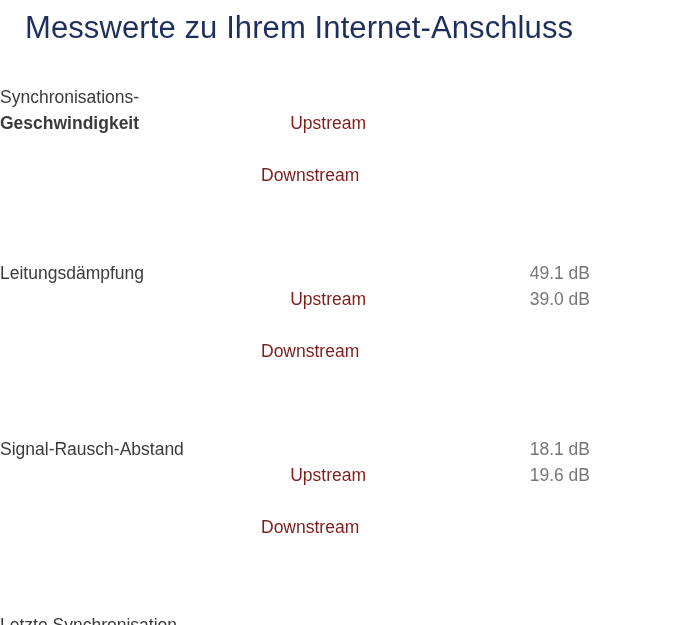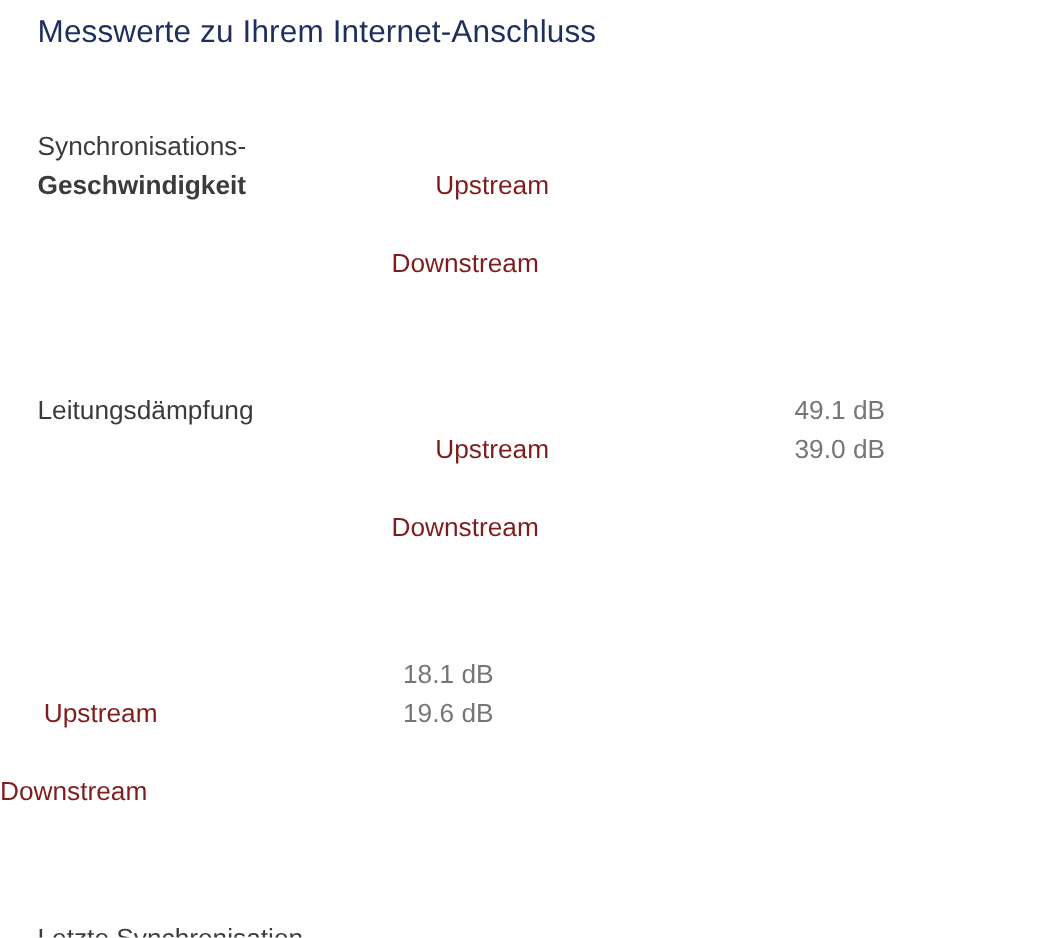--- a/index.html
+++ b/index.html
@@ -19,21 +19,21 @@
     position: relative;
     width: 695px;
     height: 625px;
     background: #fff;
   }
 
   .page-title {
     position: absolute;
     left: 25px;
     top: 10px;
-    font-size: 21px;
+    font-size: 31px;
     font-weight: 300;
     letter-spacing: 0.1px;
     color: #1e2f5e;
     white-space: nowrap;
     font-stretch: condensed;
   }
 
   .rows {
     position: absolute;
     left: 0;
@@ -44,21 +44,20 @@
   .row {
     position: relative;
     display: flex;
     align-items: flex-start;
     margin-bottom: 20px;
   }
   .row:last-child { margin-bottom: 0; }
 
   .col-label {
     width: 261px;
-    padding-left: 25px;
     box-sizing: border-box;
     color: #3b3b3b;
     font-size: 17.5px;
     line-height: 26px;
     font-weight: 400;
     font-stretch: condensed;
   }
   .col-label .sub { display: block; font-weight: bold; }
 
   .col-mid {
@@ -122,20 +121,24 @@
       <span class="main">Upstream</span>
       <span class="sub">Downstream</span>
     </div>
     <div class="col-val">
       <span class="main">49.1 dB</span>
       <span class="sub">39.0 dB</span>
     </div>
     <div class="col-icon"></div>
   </div>
       <div class="row">
+    <div class="col-label">
+      <span class="main">Signal-Rausch-Abstand</span>
+      
+    </div>
     <div class="col-mid">
       <span class="main">Upstream</span>
       <span class="sub">Downstream</span>
     </div>
     <div class="col-val">
       <span class="main">18.1 dB</span>
       <span class="sub">19.6 dB</span>
     </div>
     <div class="col-icon"></div>
   </div>

